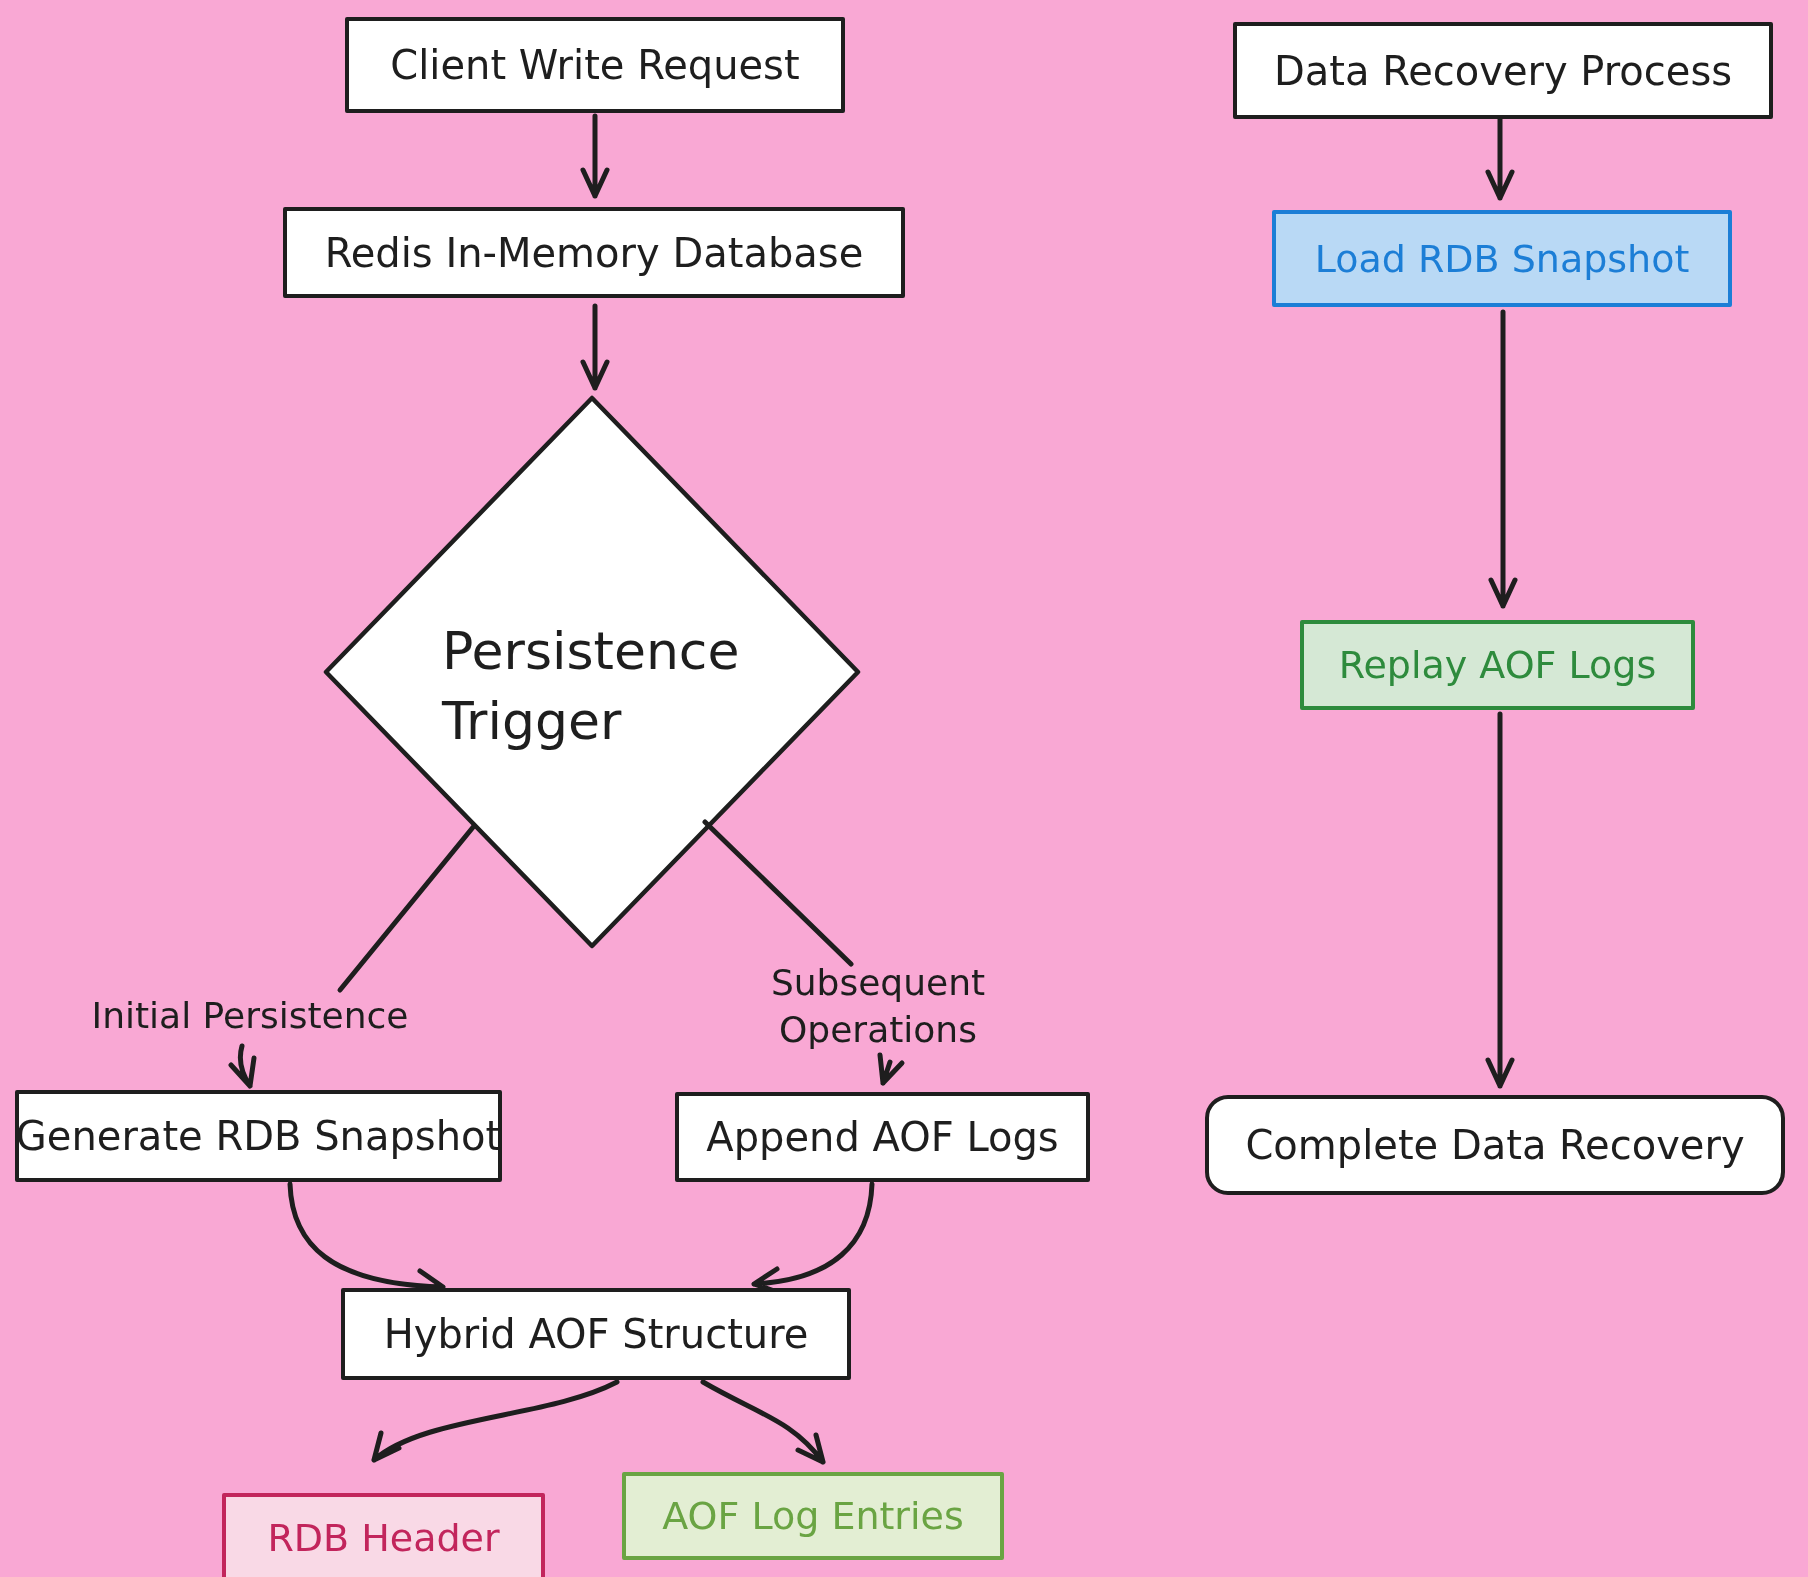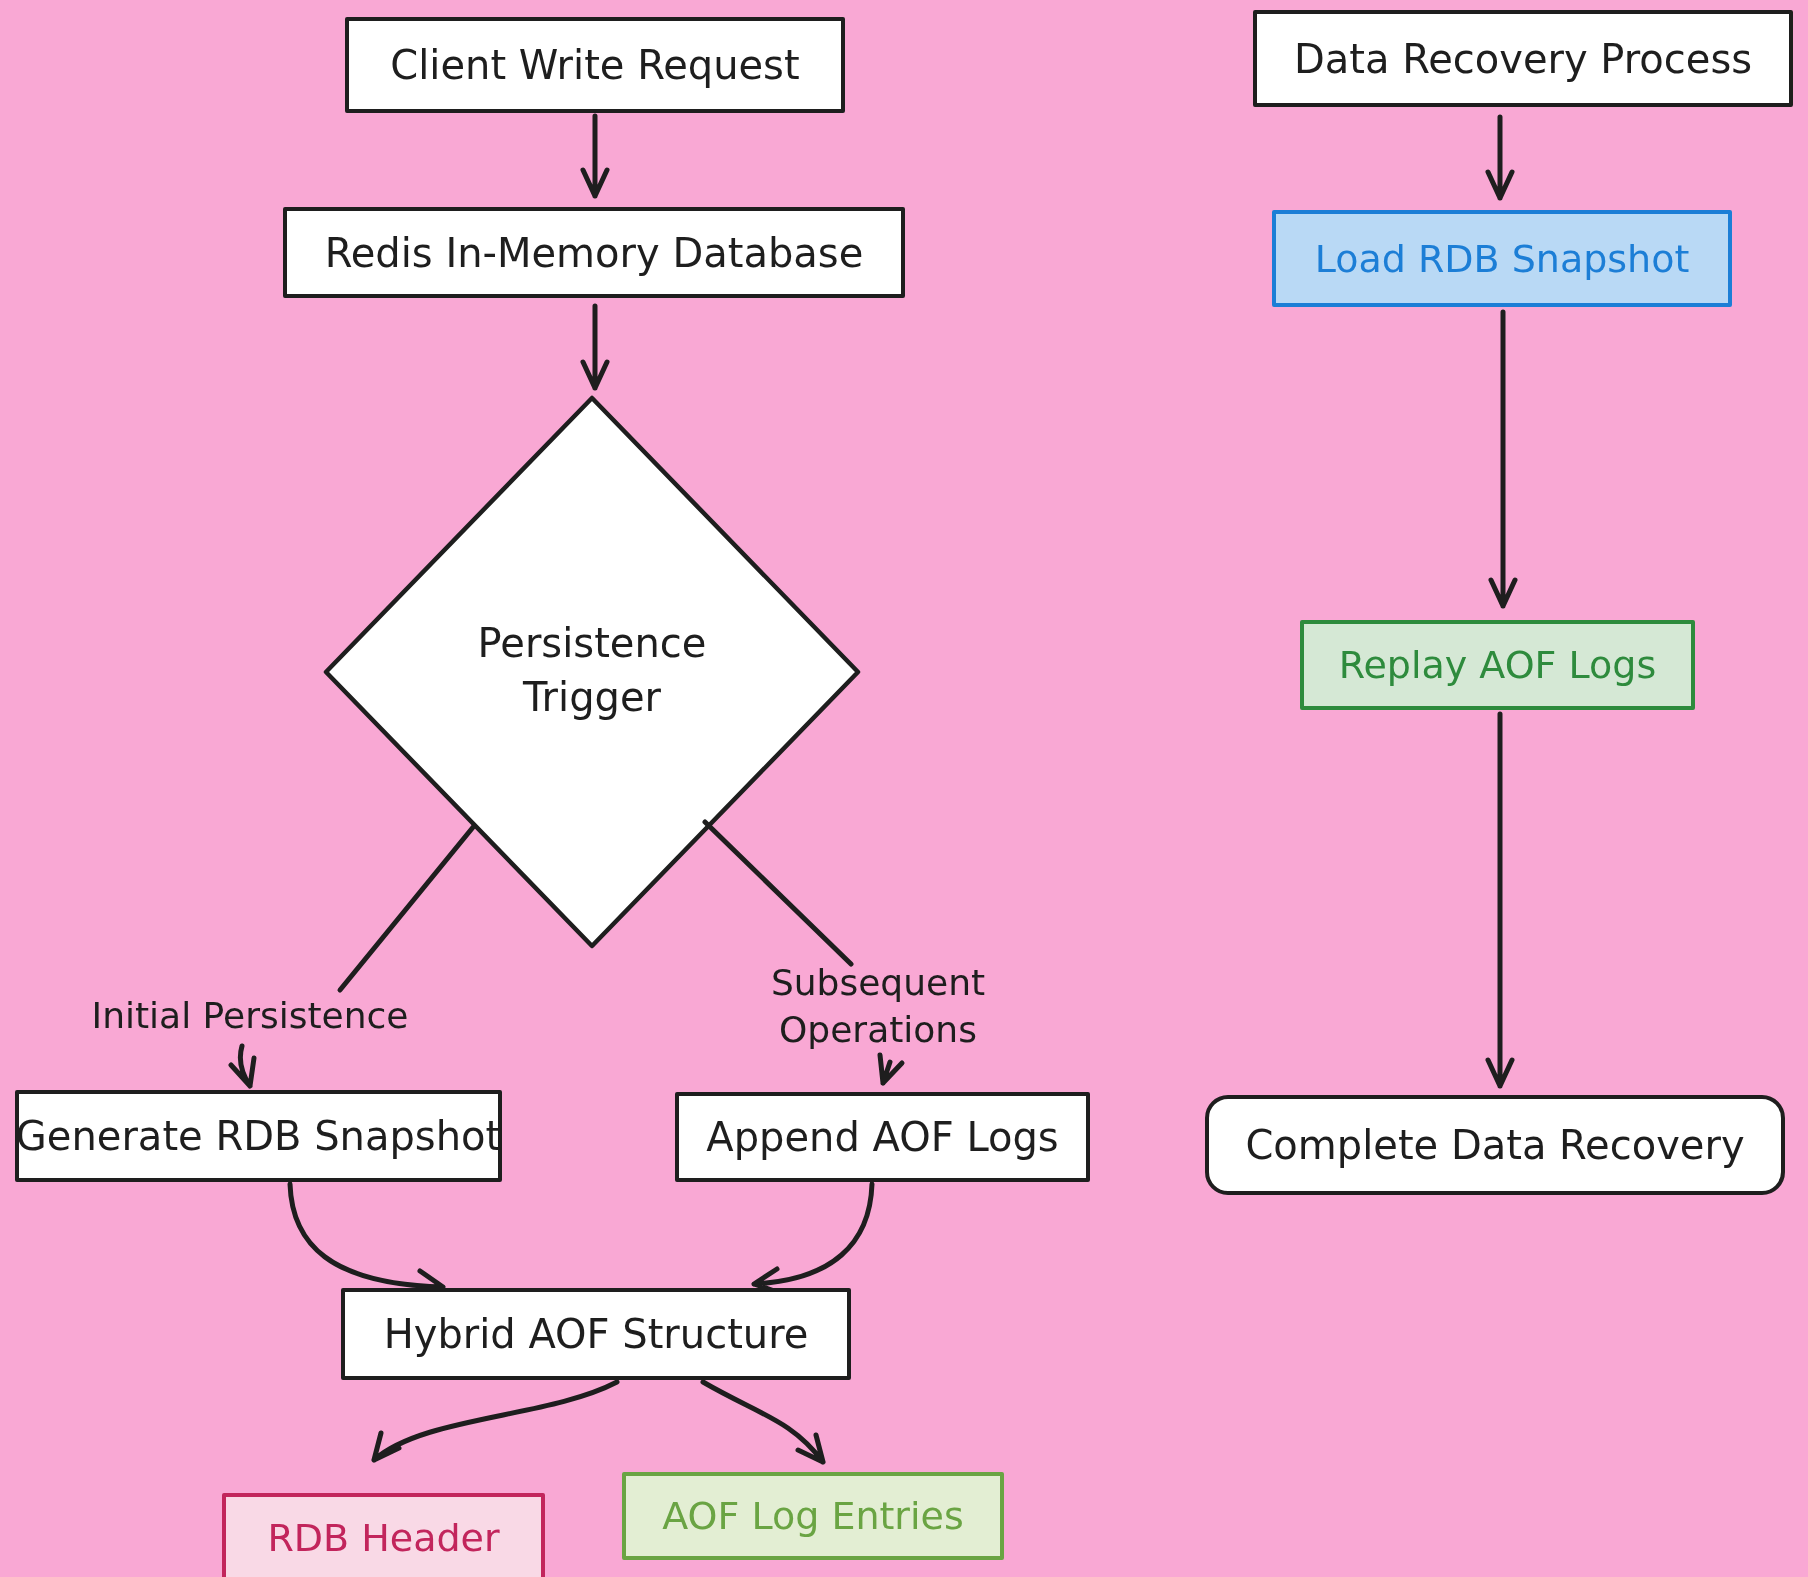--- a/index.html
+++ b/index.html
@@ -39,23 +39,23 @@
     white-space:nowrap;
   }
   .edge-label{
     position:absolute;
     font-size:36px;
     line-height:1.3;
     text-align:center;
   }
   .diamond-label{
     position:absolute;
-    font-size:40px;
+    font-size:52px;
     line-height:1.35;
-    text-align:center;
+    text-align:left;
   }
   .colored{font-size:38px;}
 </style>
 </head>
 <body>
 
 <div id="canvas">
 
   <svg id="connector-layer" viewBox="0 0 1808 1577" xmlns="http://www.w3.org/2000/svg">
 
@@ -104,21 +104,21 @@
   </div>
 
   <div class="node colored" style="left: 222px; top: 1468px; width: 323px; height: 90px; border-color: rgb(194, 37, 92); background: rgb(249, 217, 230); color: rgb(194, 37, 92); margin-top: 25px;">
     <span>RDB Header</span>
   </div>
 
   <div class="node colored" style="left: 622px; top: 1472px; width: 382px; height: 88px; border-color: rgb(106, 164, 67); background: rgb(227, 238, 211); color: rgb(106, 164, 67);">
     <span>AOF Log Entries</span>
   </div>
 
-  <div class="node" style="left:1233px;top:10px;width:540px;height:97px;margin-left:20px;">
+  <div class="node" style="left:1233px;top:22px;width:540px;height:97px;">
     <span>Data Recovery Process</span>
   </div>
 
   <div class="node colored" style="left: 1272px; top: 210px; width: 460px; height: 97px; border-color: rgb(28, 126, 214); background: rgb(185, 217, 245); color: rgb(28, 126, 214);">
     <span>Load RDB Snapshot</span>
   </div>
 
   <div class="node colored" style="left: 1300px; top: 620px; width: 395px; height: 90px; border-color: rgb(46, 139, 61); background: rgb(213, 232, 213); color: rgb(46, 139, 61);">
     <span>Replay AOF Logs</span>
   </div>

